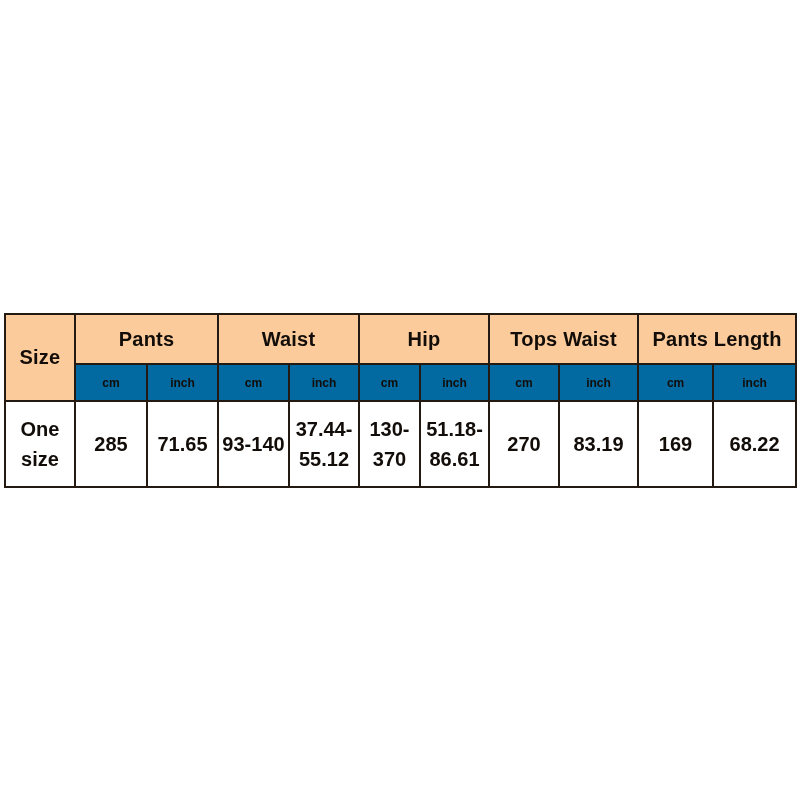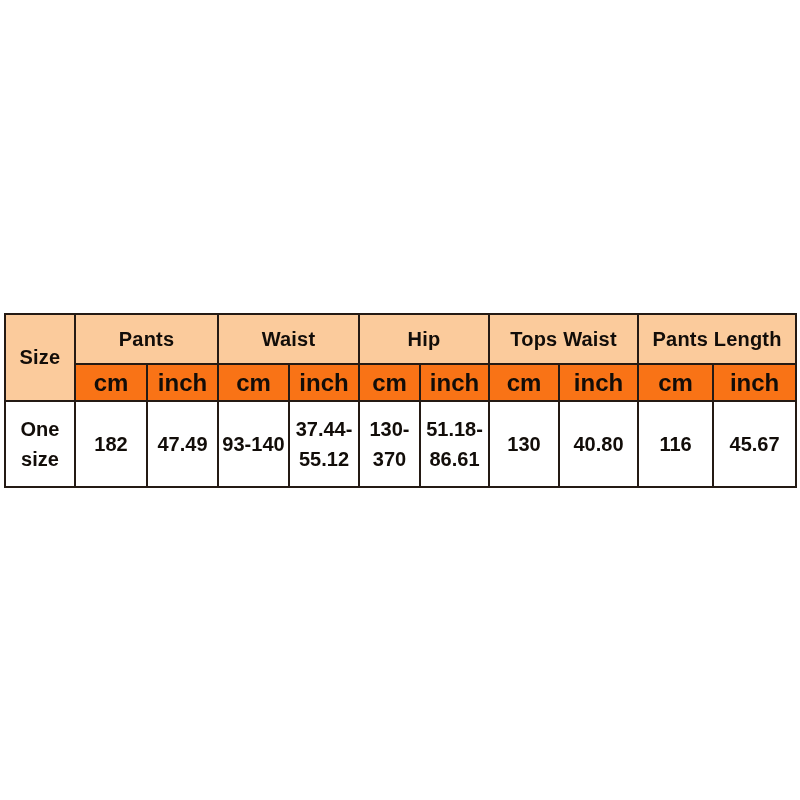--- a/index.html
+++ b/index.html
@@ -51,23 +51,23 @@
   tr.group-header-row th {
     background: #fbcb9c;
     height: 50px;
     font-size: 20px;
     font-weight: bold;
     letter-spacing: 0.2px;
   }
 
   
   tr.unit-header-row th {
-    background: #f97316;
+    background: #0369a1;
     height: 37px;
-    font-size: 24px;
+    font-size: 12px;
     font-weight: bold;
   }
 
   
   th.size-header {
     background: #fbcb9c;
     font-size: 19px;
     font-weight: bold;
   }
 
@@ -142,28 +142,28 @@
           <th>cm</th>
           <th>inch</th>
           <th>cm</th>
           <th>inch</th>
         </tr>
       </thead>
 
       <tbody>
         <tr class="data-row">
           <td class="size-value">One size</td>
-          <td>182</td>
-          <td>47.49</td>
+          <td>285</td>
+          <td>71.65</td>
           <td class="wrapcell">93-140</td>
           <td class="wrapcell">37.44-55.12</td>
           <td class="wrapcell">130-370</td>
           <td class="wrapcell">51.18-86.61</td>
-          <td>130</td>
-          <td>40.80</td>
-          <td>116</td>
-          <td>45.67</td>
+          <td>270</td>
+          <td>83.19</td>
+          <td>169</td>
+          <td>68.22</td>
         </tr>
       </tbody>
     </table>
   </div>
 
 </div>
 
 </body></html>

